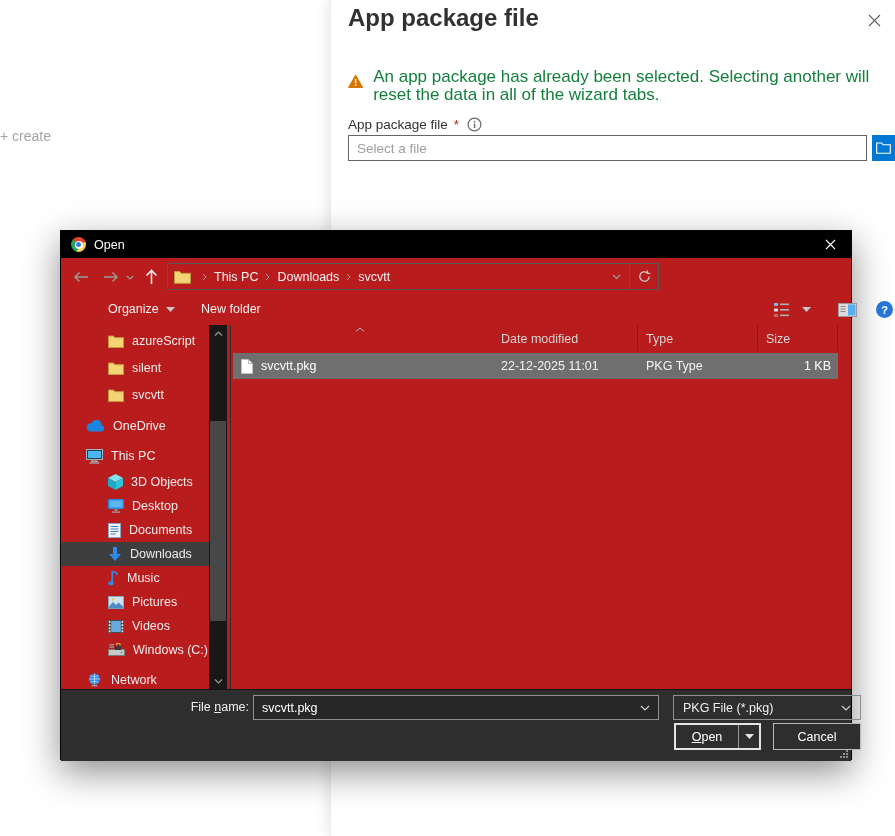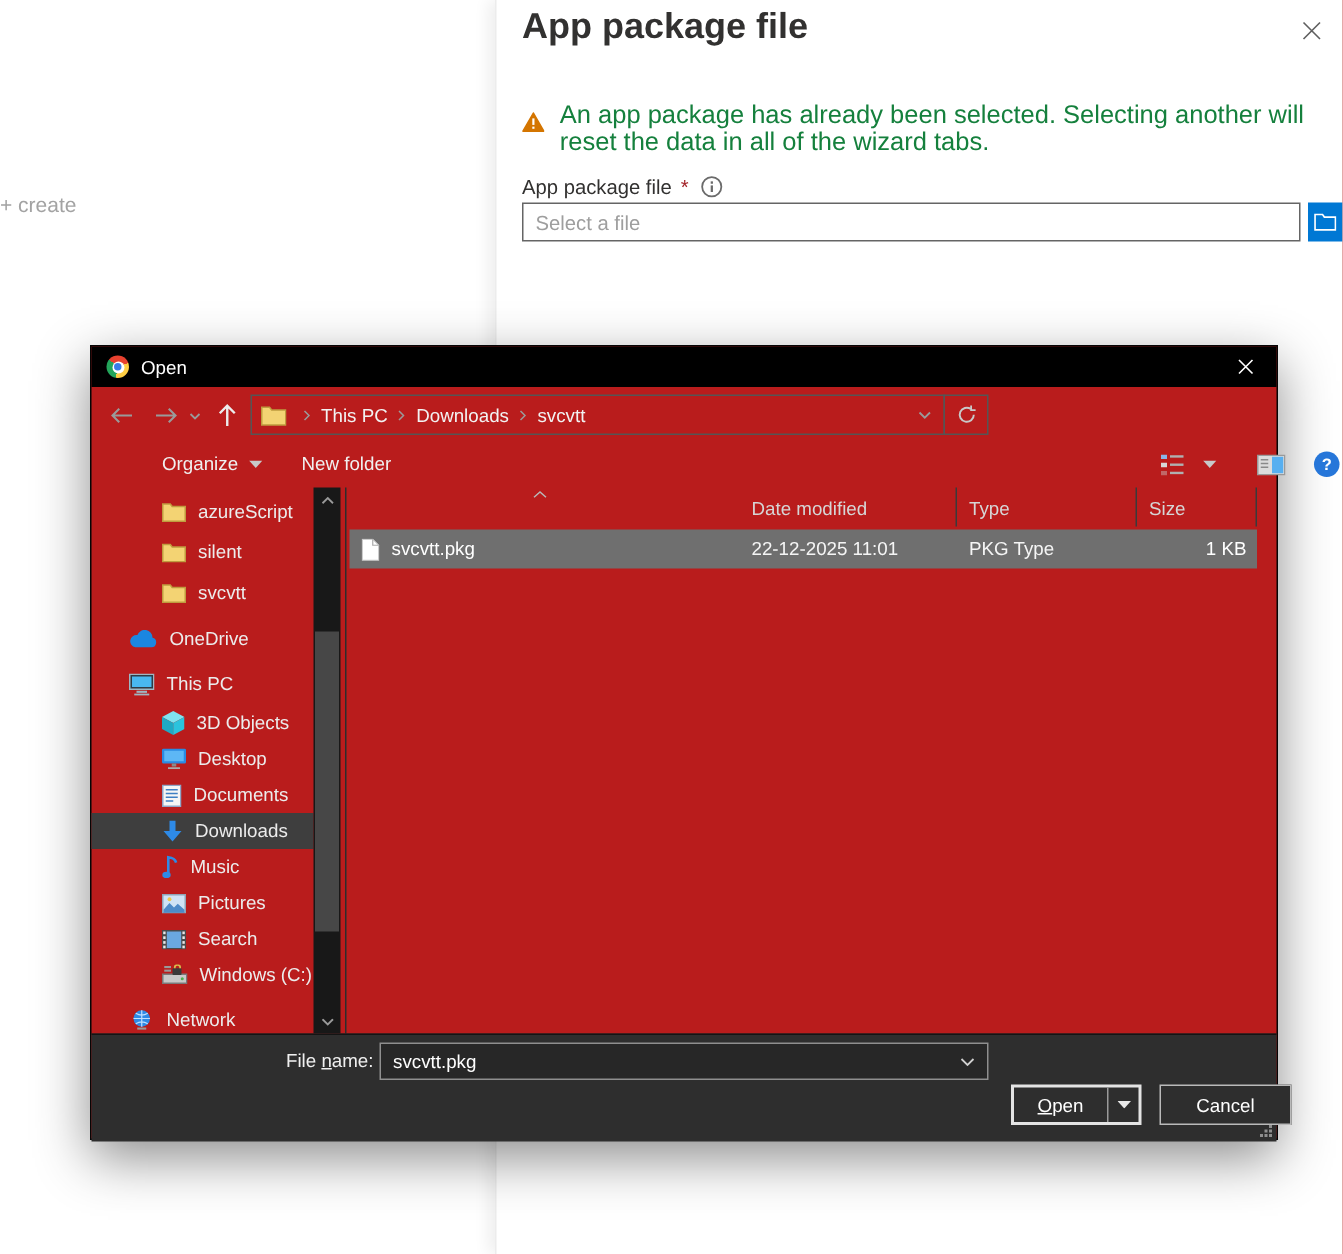--- a/index.html
+++ b/index.html
@@ -337,21 +337,21 @@
         <rect x="3.2" y="1" width="9.6" height="11" fill="#6aa8e0"></rect>
         <rect x="0.8" y="1" width="1.6" height="1.8" fill="#e8e8e8"></rect>
           <rect x="0.8" y="4.2" width="1.6" height="1.8" fill="#e8e8e8"></rect>
           <rect x="0.8" y="7.4" width="1.6" height="1.8" fill="#e8e8e8"></rect>
           <rect x="0.8" y="10.4" width="1.6" height="1.8" fill="#e8e8e8"></rect>
         <rect x="13.6" y="1" width="1.6" height="1.8" fill="#e8e8e8"></rect>
           <rect x="13.6" y="4.2" width="1.6" height="1.8" fill="#e8e8e8"></rect>
           <rect x="13.6" y="7.4" width="1.6" height="1.8" fill="#e8e8e8"></rect>
           <rect x="13.6" y="10.4" width="1.6" height="1.8" fill="#e8e8e8"></rect>
       </svg>
-      <span class="lbl">Search</span>
+      <span class="lbl">Videos</span>
     </div>
     <div class="side-item ind2" style="top:313px">
       <svg class="icon16" width="17" height="14" viewBox="0 0 17 14">
         <rect x="0.5" y="6.5" width="16" height="6" fill="#c9c9c9" stroke="#7a7a7a"></rect>
         <circle cx="13.5" cy="9.5" r="1" fill="#4caf50"></circle>
         <rect x="7" y="2.5" width="6" height="4.5" rx="0.5" fill="#3a3a3a"></rect>
         <path d="M8.5 2.5V2a1.8 1.8 0 0 1 3.6 0v.5" fill="none" stroke="#d8b84a" stroke-width="1.2"></path>
         <rect x="1.5" y="1" width="4.5" height="1.4" fill="#9a9a9a"></rect>
           <rect x="1.5" y="3.4" width="4.5" height="1.4" fill="#9a9a9a"></rect>
       </svg>
@@ -405,20 +405,26 @@
     <div class="c-size">1 KB</div>
   </div>
 
   <div class="dlg-footer">
     <div class="fn-label">
       <span>File </span><span class="u">n</span><span>ame:</span>
     </div>
     <div class="fn-combo">
       <input class="fn-input" value="svcvtt.pkg" style="">
       <svg class="combo-chev" width="10" height="6" viewBox="0 0 10 6">
+          <path d="M1 1l4 4 4-4" fill="none" stroke="#cfcfcf" stroke-width="1.2"></path>
+        </svg>
+    </div>
+    <div class="ft-select">
+      <span>PKG File (*.pkg)</span>
+      <svg width="10" height="6" viewBox="0 0 10 6">
           <path d="M1 1l4 4 4-4" fill="none" stroke="#cfcfcf" stroke-width="1.2"></path>
         </svg>
     </div>
     <div class="open-btn">
       <div class="open-main">
         <span><span class="u">O</span><span>pen</span></span>
       </div>
       <div class="open-arrow">
         <svg width="9" height="5" viewBox="0 0 9 5">
             <path d="M0 0l4.5 5L9 0z" fill="#e8e8e8"></path>

